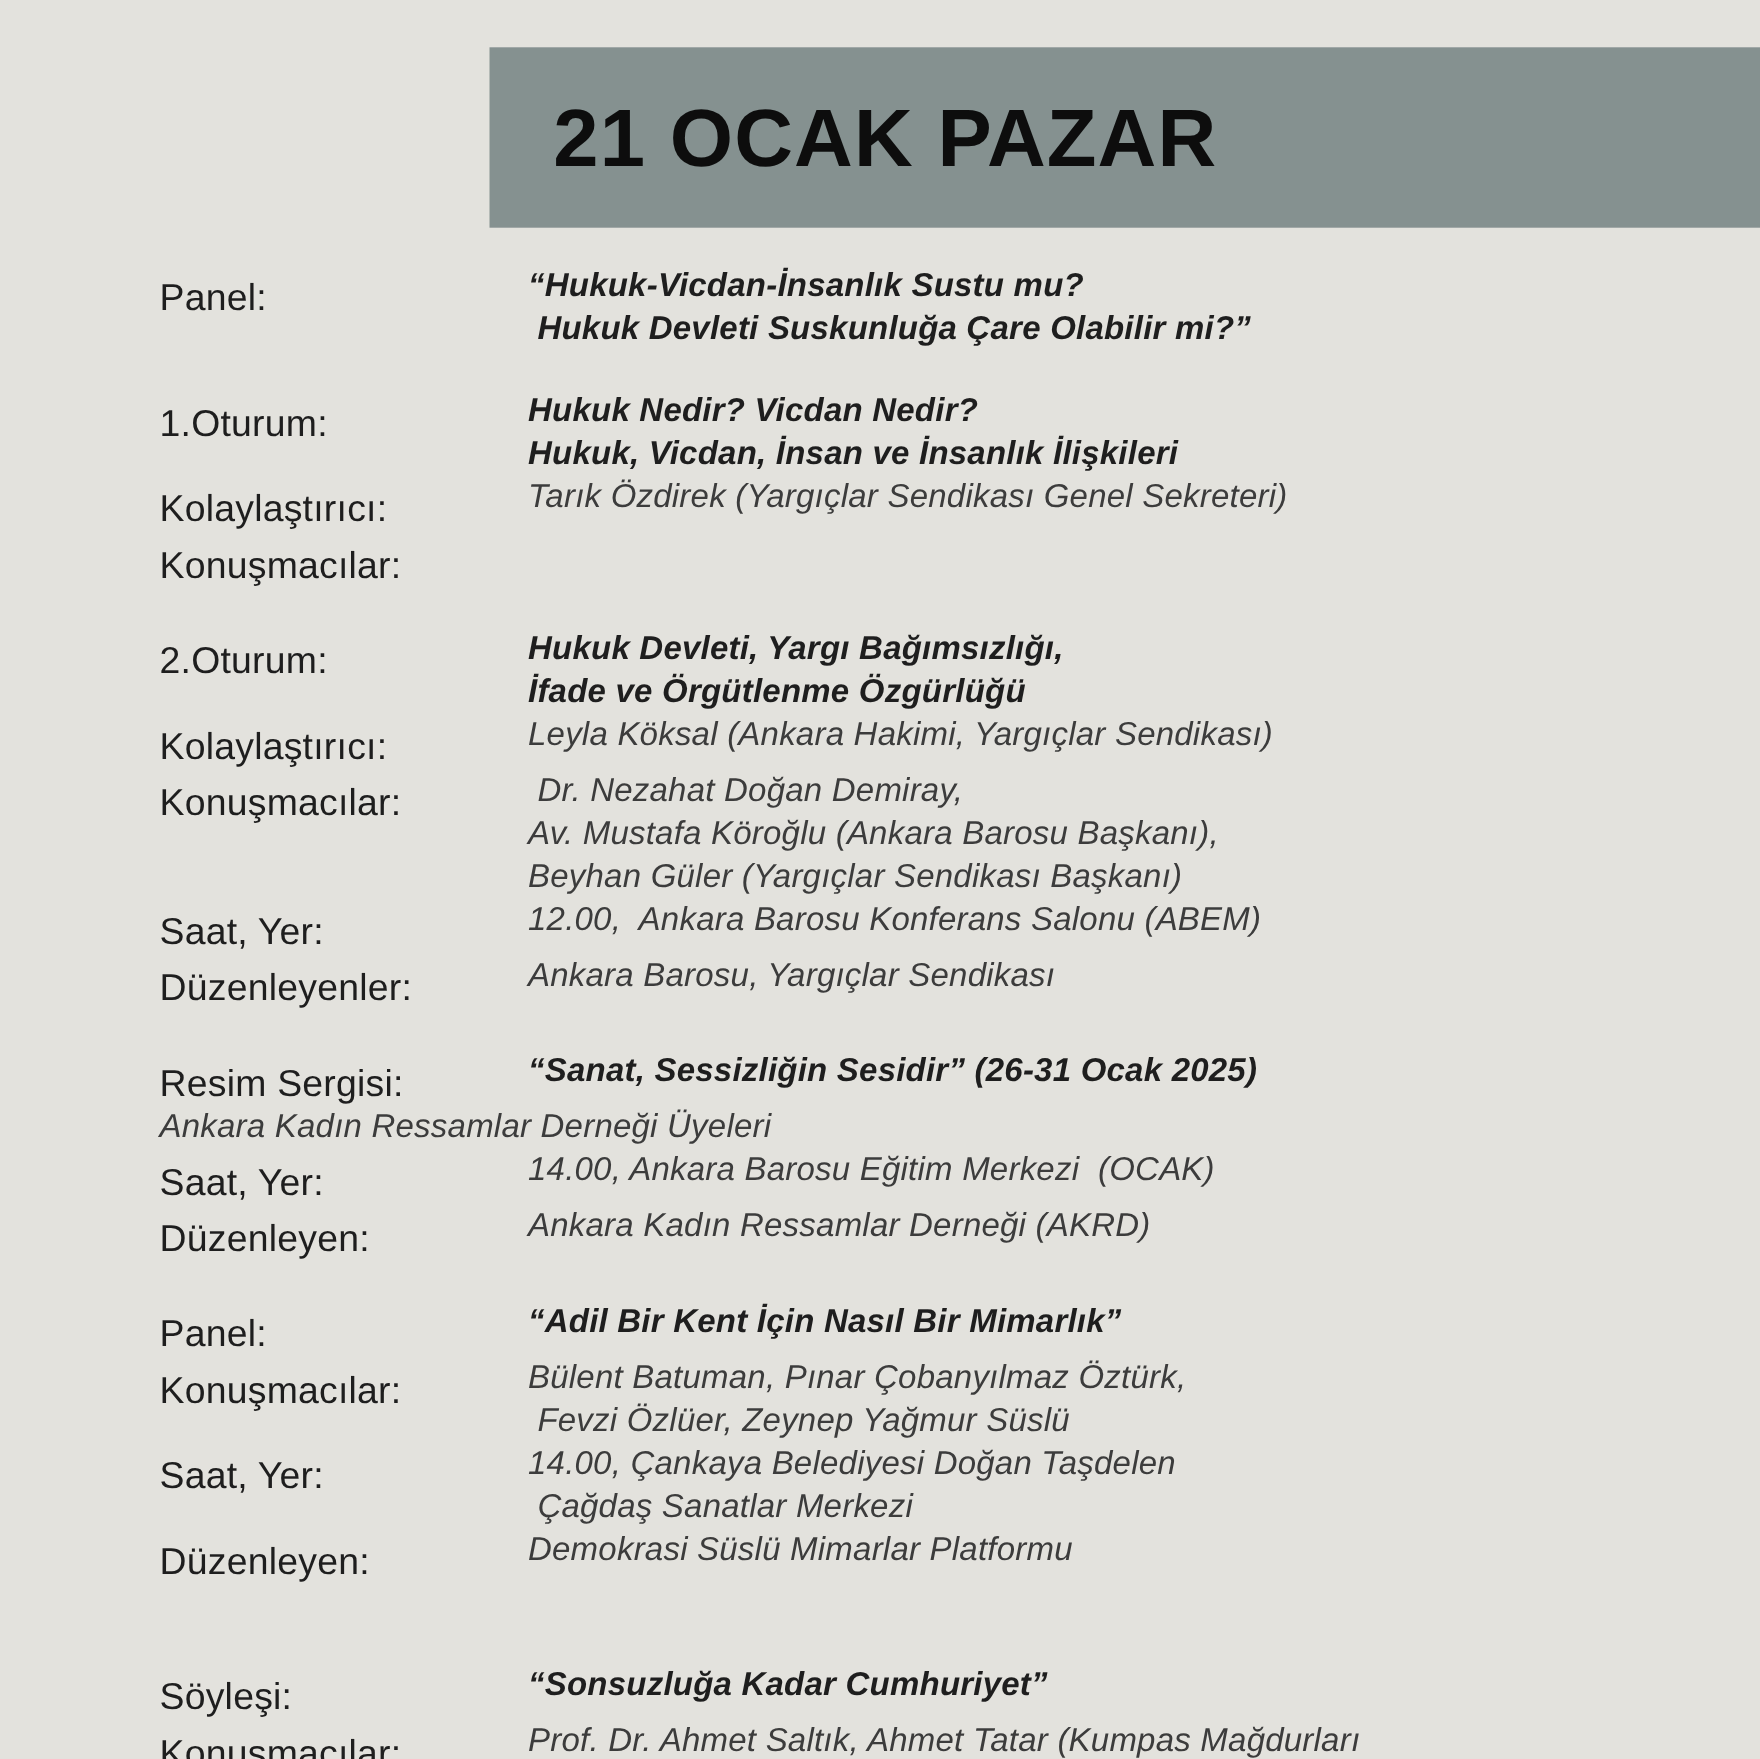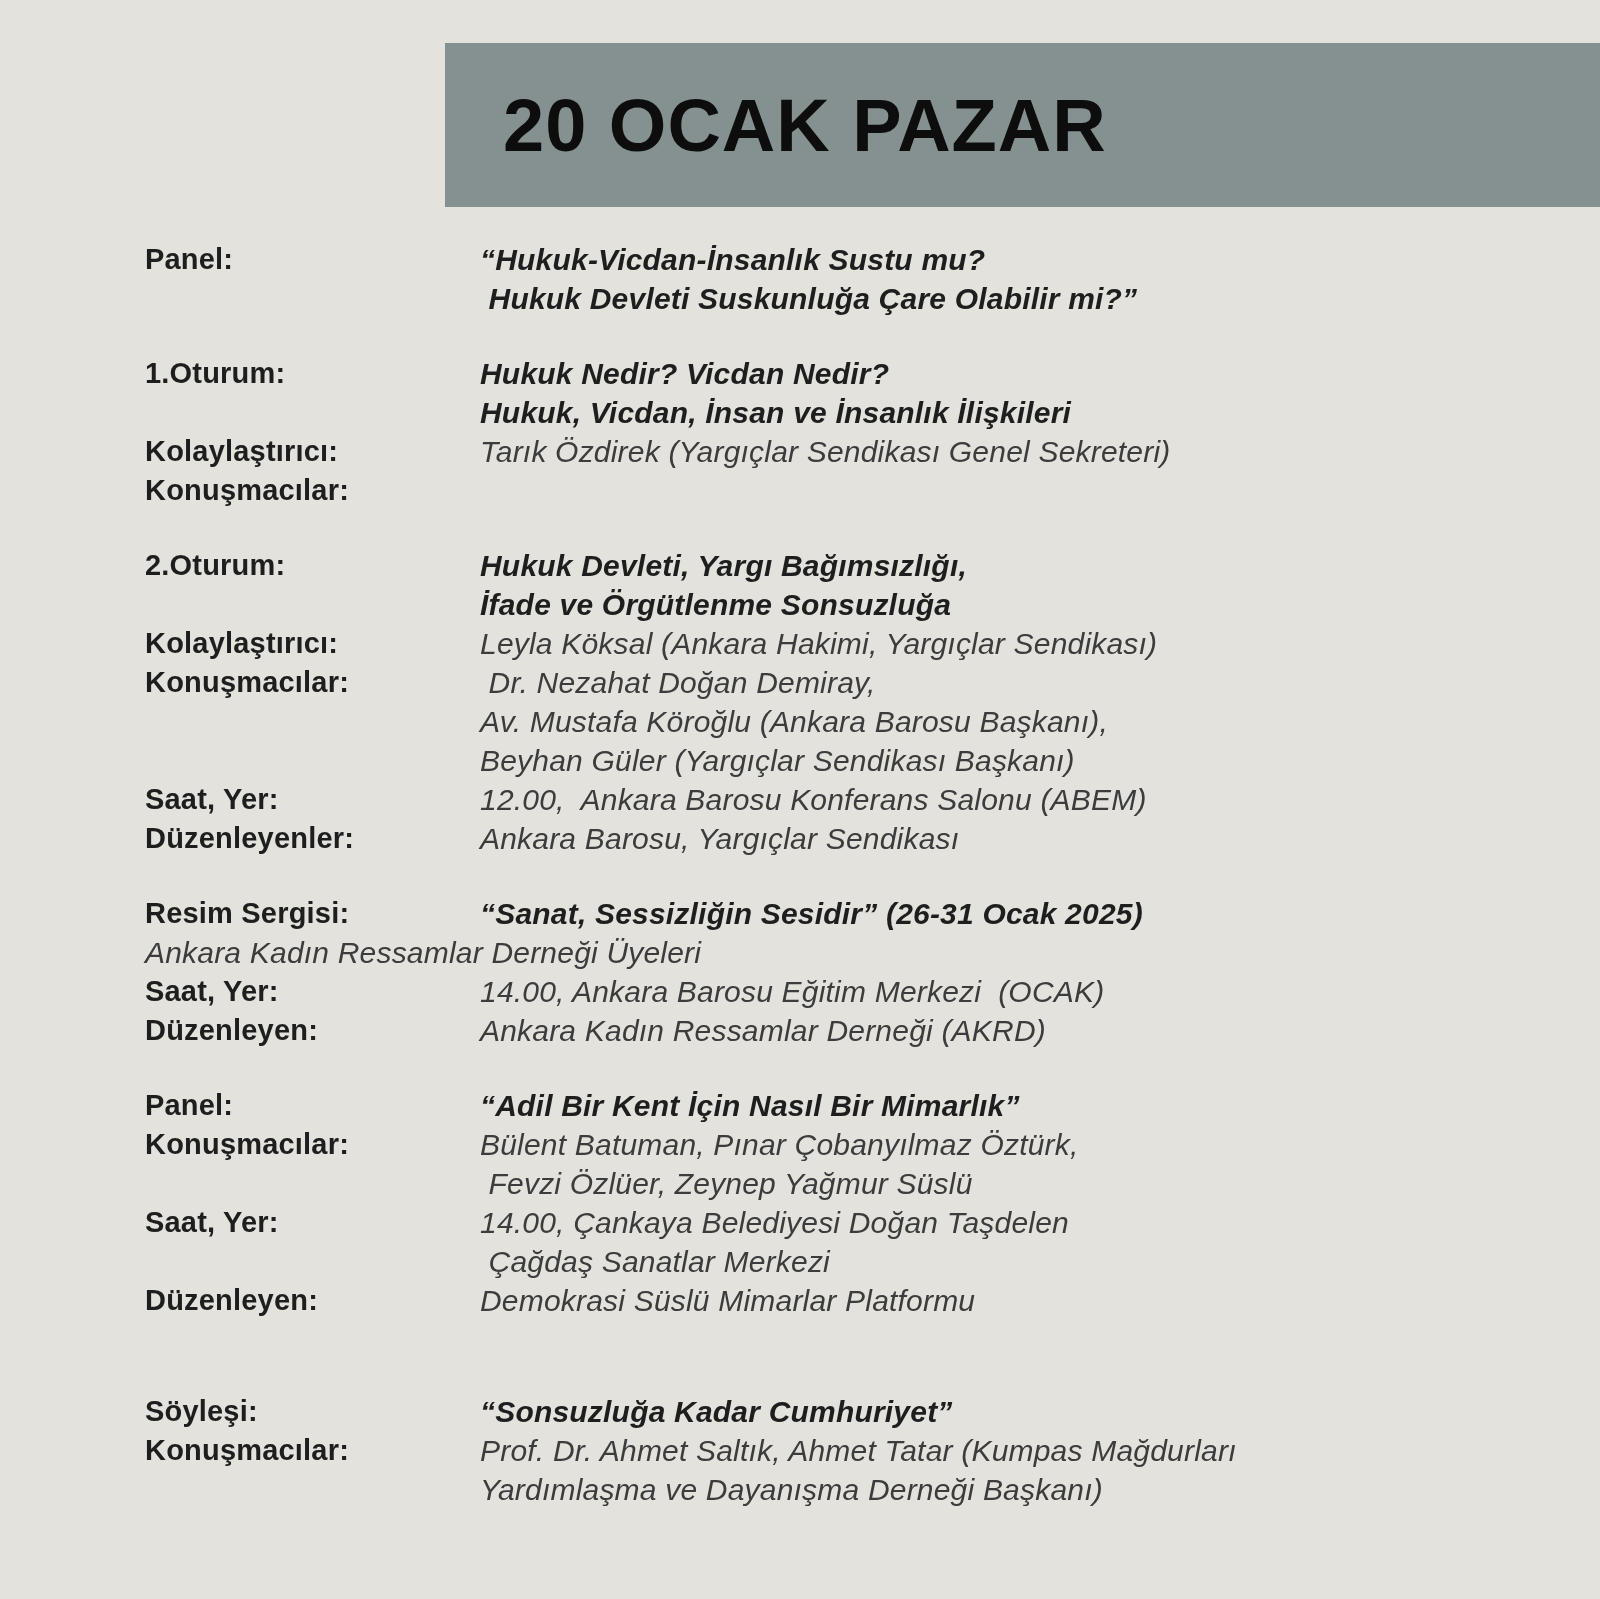--- a/index.html
+++ b/index.html
@@ -29,26 +29,27 @@
     position: absolute;
     left: 145px; top: 240px;
     width: 1420px;
   }
   .section { margin-bottom: 36px; }
   .section:last-child { margin-top: 72px; }
   .row { display: flex; align-items: flex-start; }
   .label {
     width: 335px;
     flex: 0 0 335px;
-    font-weight: 700;
-    font-size: 29px;
+    font-weight: 400;
+    font-size: 34px;
     line-height: 39px;
     color: var(--text-bold, #1E1E1E);
     letter-spacing: 0.2px;
     white-space: pre;
+    margin-top: 12px;
   }
   .value {
     flex: 1;
     font-size: 30px;
     line-height: 39px;
     font-weight: 400;
     color: var(--text-regular, #3C3C3C);
     letter-spacing: 0.2px;
     font-style: italic;
   }
@@ -56,21 +57,21 @@
     font-weight: 700;
     color: var(--text-bold, #1E1E1E);
   }
   .line { white-space: pre; }
 </style>
 </head>
 <body>
 
 <div class="flyer">
   <div class="banner">
-    <h1>20 OCAK PAZAR</h1>
+    <h1>21 OCAK PAZAR</h1>
   </div>
   <div class="program">
       <div class="section">
         <div class="row">
           <div class="label">Panel:</div>
           <div class="value bold">
             <div class="line">“Hukuk-Vicdan-İnsanlık Sustu mu?</div>
             <div class="line"> Hukuk Devleti Suskunluğa Çare Olabilir mi?”</div>
           </div>
         </div>
@@ -91,21 +92,21 @@
         </div>
         <div class="row">
           <div class="label">Konuşmacılar:</div>
         </div>
       </div>
       <div class="section">
         <div class="row">
           <div class="label">2.Oturum:</div>
           <div class="value bold">
             <div class="line">Hukuk Devleti, Yargı Bağımsızlığı,</div>
-            <div class="line">İfade ve Örgütlenme Sonsuzluğa</div>
+            <div class="line">İfade ve Örgütlenme Özgürlüğü</div>
           </div>
         </div>
         <div class="row">
           <div class="label">Kolaylaştırıcı:</div>
           <div class="value">
             <div class="line">Leyla Köksal (Ankara Hakimi, Yargıçlar Sendikası)</div>
           </div>
         </div>
         <div class="row">
           <div class="label">Konuşmacılar:</div>

